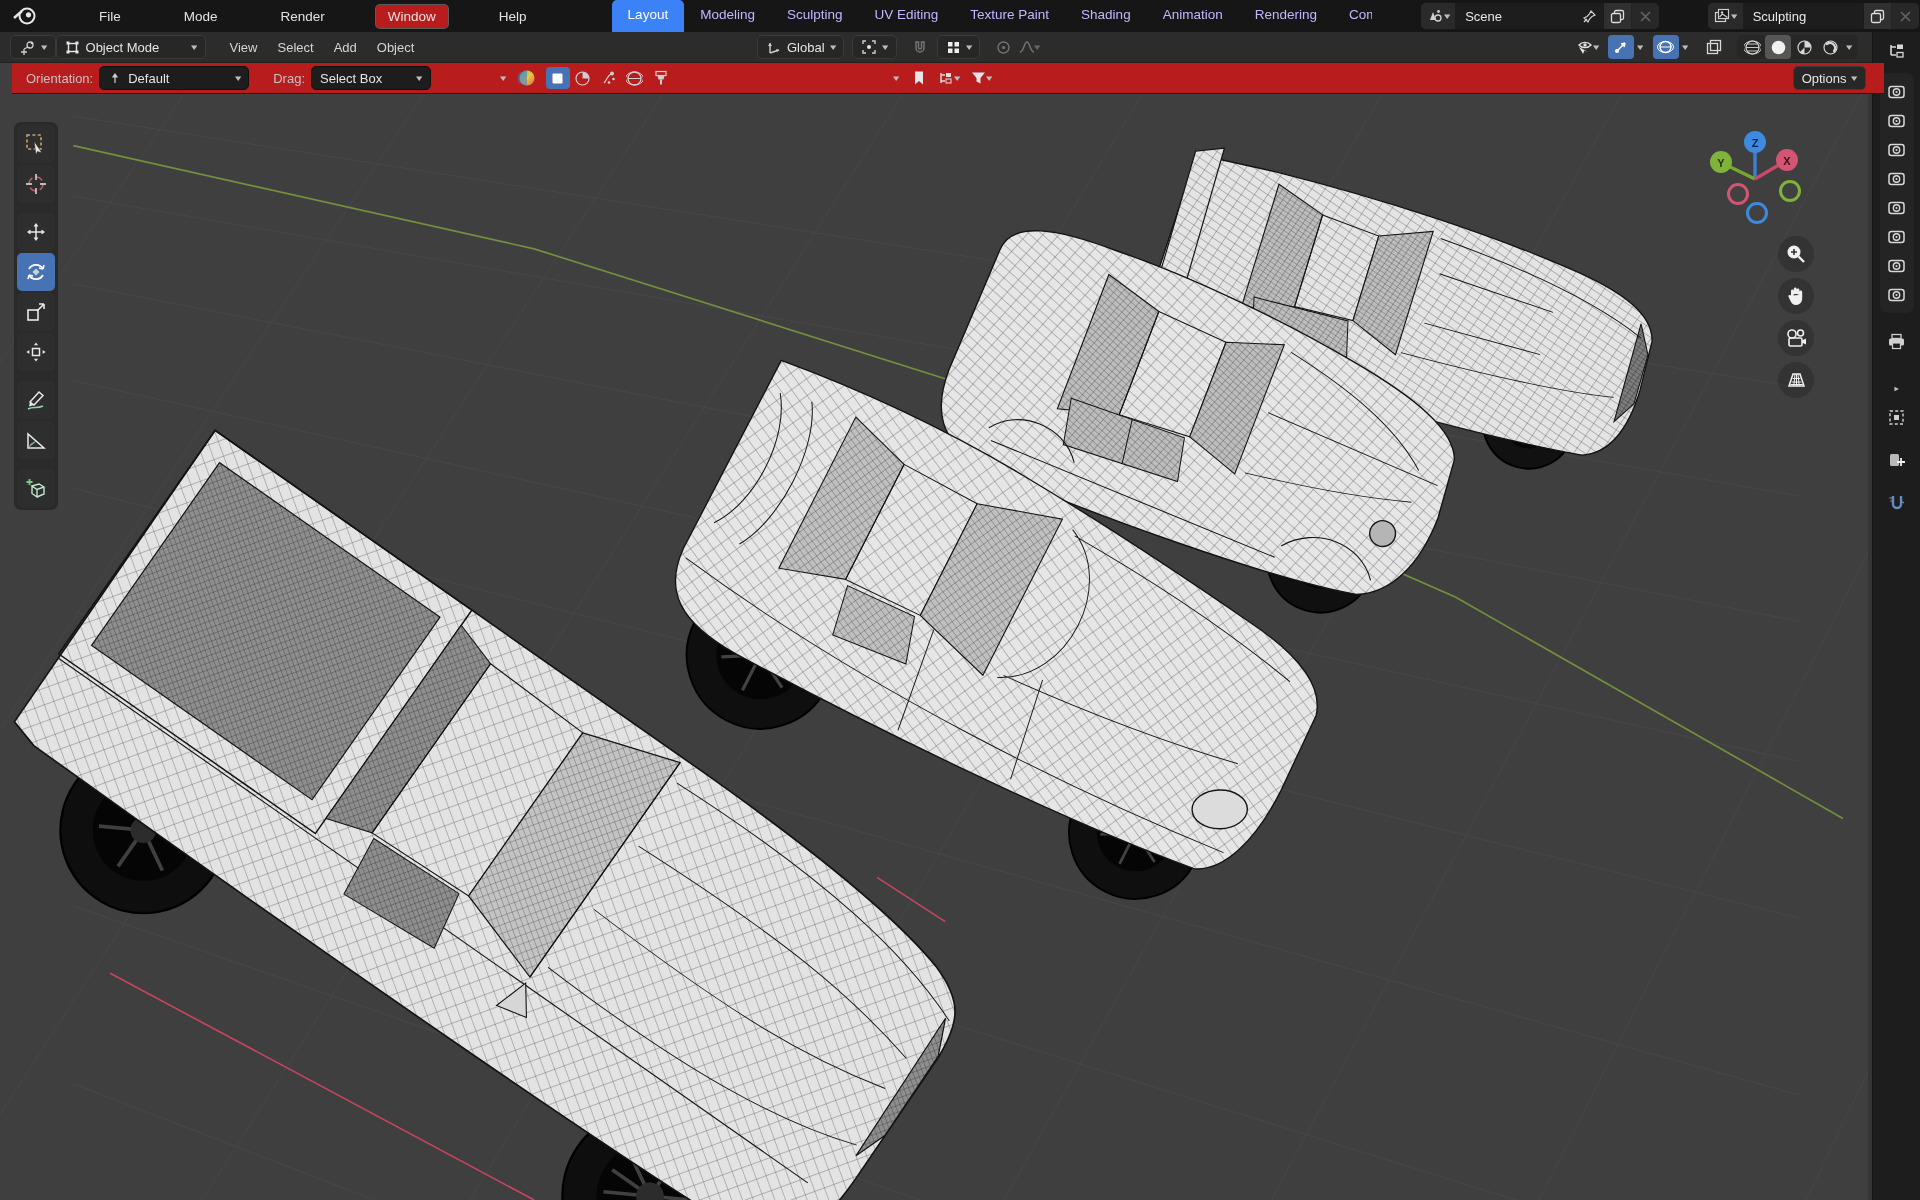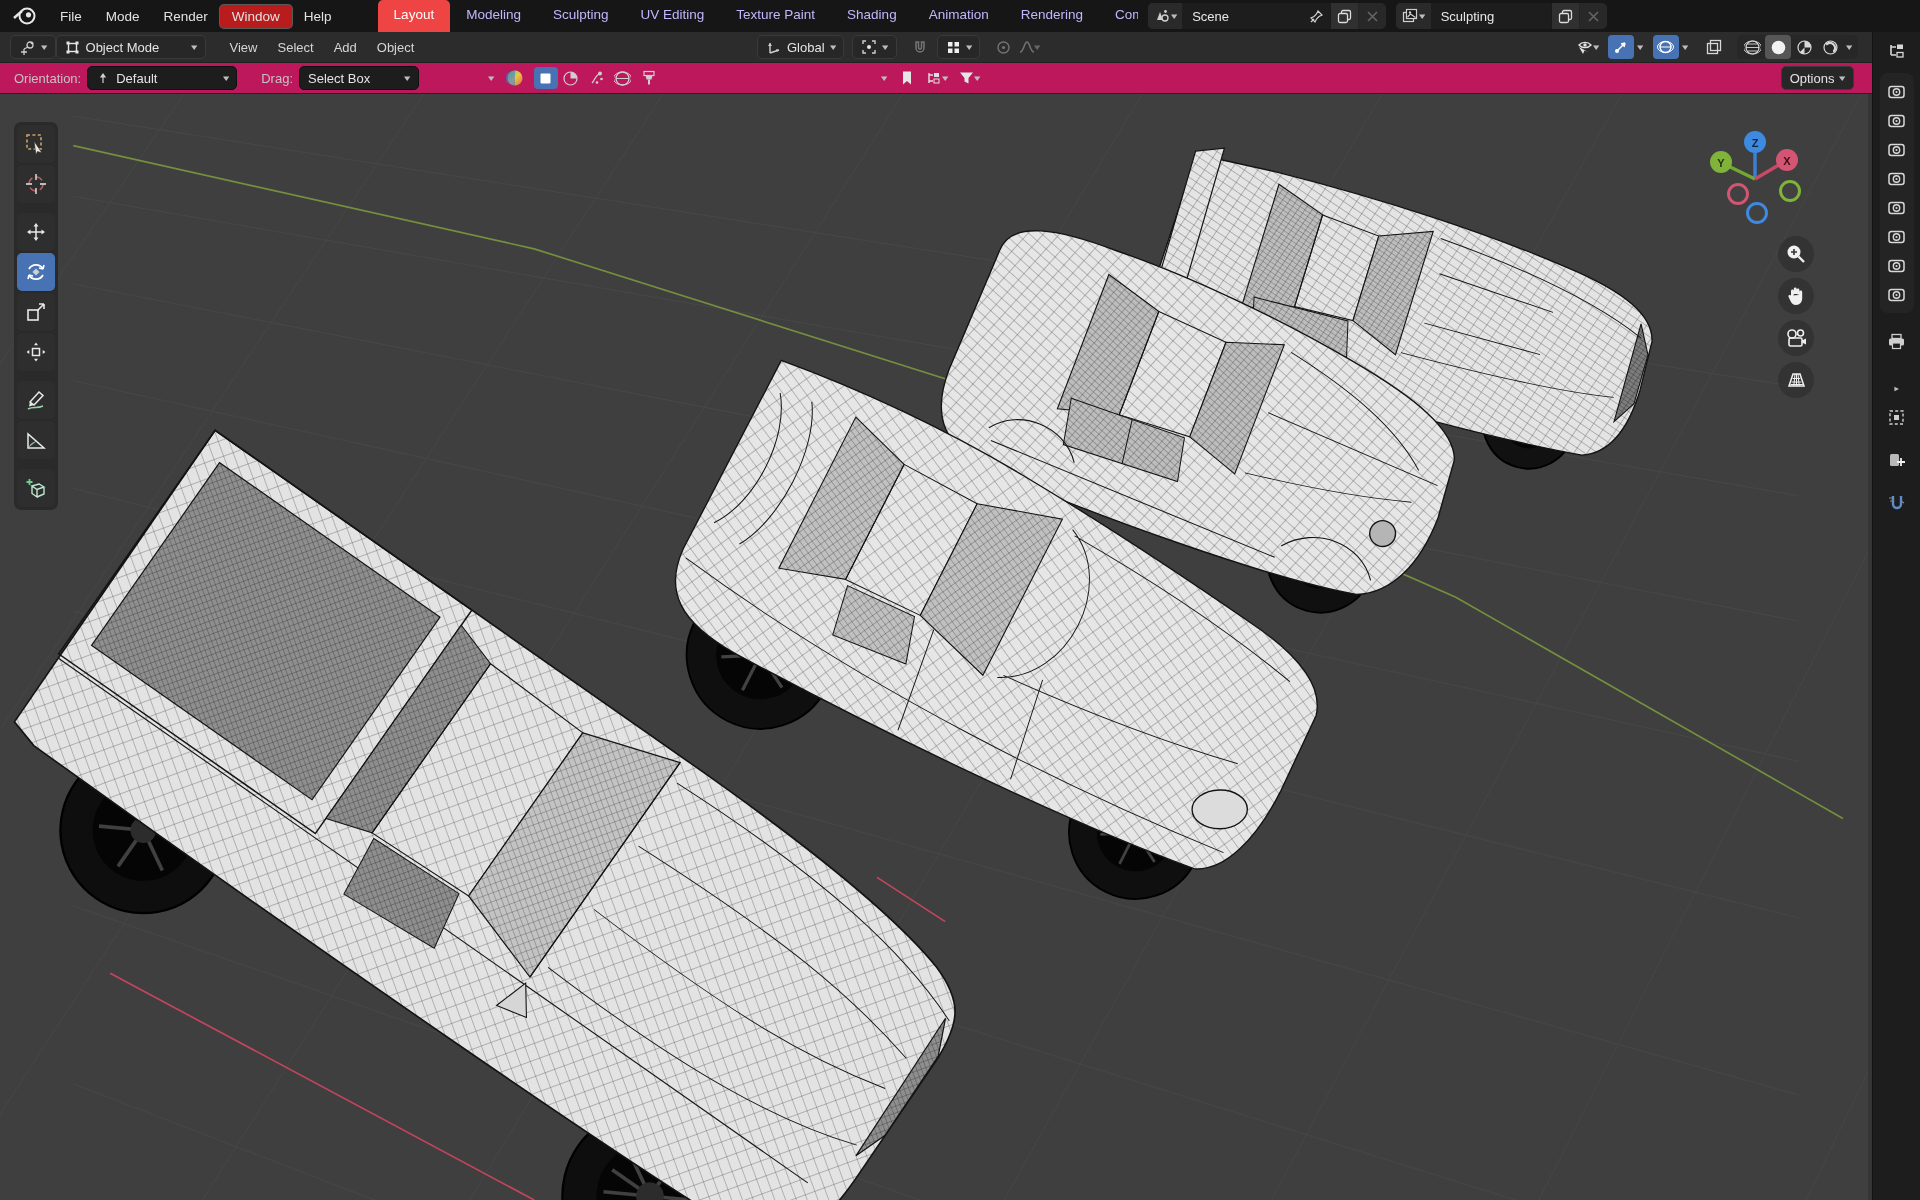--- a/index.html
+++ b/index.html
@@ -1,27 +1,27 @@
 <!DOCTYPE html>
 <html><head>
 <meta charset="utf-8">
 <style>
   * { margin:0; padding:0; box-sizing:border-box; user-select:none; }
   html,body { width:1920px; height:1200px; overflow:hidden; background:#3f3f3f;
     font-family:"Liberation Sans", sans-serif; font-size:13px; color:#d8d8d8; }
 
   
   .topbar { position:absolute; left:0; top:0; width:1920px; height:32px; background:#161616;
-    display:flex; align-items:center; z-index:30; }
+    display:flex; align-items:center; z-index:30;gap:39px; }
   .logo { width:26px; height:20px; margin:0 10px 0 12px; }
   .menu-item { padding:4px 12px; border-radius:4px; color:#e2e2e2; font-size:13.5px; }
   .menu-item.windowed { background:#b91c1c; box-shadow:0 0 0 1px #5a5a5a; }
   .ws-tabs { display:flex; margin-left:34px; height:32px; align-items:stretch; overflow:hidden; width:760px; }
   .ws-tab { padding:7px 16px; color:#c4b5fd; font-size:13.5px; white-space:nowrap; }
-  .ws-tab.active { background:#ef4444; color:#fdfdfd; border-radius:5px 5px 0 0; }
+  .ws-tab.active { background:#3b82f6; color:#fdfdfd; border-radius:5px 5px 0 0; }
   .id-block { display:flex; align-items:center; height:26px; margin-left:10px; background:#2a2a2a;
     border-radius:5px; overflow:hidden; }
   .id-chip { display:flex; align-items:center; gap:2px; padding:0 6px; background:#2a2a2a; height:100%; }
   .id-name { background:#1d1d1d; height:100%; display:flex; align-items:center; padding:0 10px; min-width:120px; color:#e8e8e8; }
   .id-btn { width:28px; height:100%; display:flex; align-items:center; justify-content:center; background:#303030; border-left:1px solid #1a1a1a; }
   .id-btn.dim { opacity:.35; background:#262626; }
 
   
   .hdr2 { position:absolute; left:0; top:32px; width:1872px; height:31px; background:#2c2c2c;
     display:flex; align-items:center; z-index:29; border-bottom:1px solid #202020; }
@@ -29,21 +29,21 @@
     border-radius:5px; height:24px; padding:0 8px; color:#e4e4e4; }
   .hmenu { padding:4px 10px; color:#d5d5d5; }
   .chev { font-size:9px; color:#bdbdbd; transform:scaleX(1.4); display:inline-block; }
   .iconbtn { width:26px; height:24px; display:flex; align-items:center; justify-content:center; border-radius:4px; }
   .iconbtn.on { background:#4772b3; }
   .iconbtn.dim { opacity:.4; }
   .shadegroup { display:flex; align-items:center; background:#272727; border-radius:5px; height:24px; padding:0 2px; }
   .shadegroup .iconbtn.sel { background:#565656; }
 
   
-  .hdr3 { position:absolute; left:0; top:63px; width:1872px; height:31px; background:#be185d;
+  .hdr3 { position:absolute; left:12px; top:63px; width:1872px; height:31px; background:#b91c1c;
     display:flex; align-items:center; z-index:28; border-bottom:1px solid #1b1b1b; }
   .lbl { color:#c3c3c3; margin:0 6px 0 14px; }
   .widget.dark { background:#1d1d1d; border-color:#101010; }
   .search { display:flex; align-items:center; gap:6px; background:#1d1d1d; border-radius:12px;
     height:24px; padding:0 10px; width:420px; }
   .search input { background:transparent; border:none; outline:none; color:#cfcfcf; font-size:13px; width:100%; font-family:"Liberation Sans",sans-serif; }
   .search input::placeholder { color:#8a8a8a; }
   .sq-on { width:24px; height:22px; background:#4772b3; border-radius:4px; display:flex; align-items:center; justify-content:center; }
 
   

